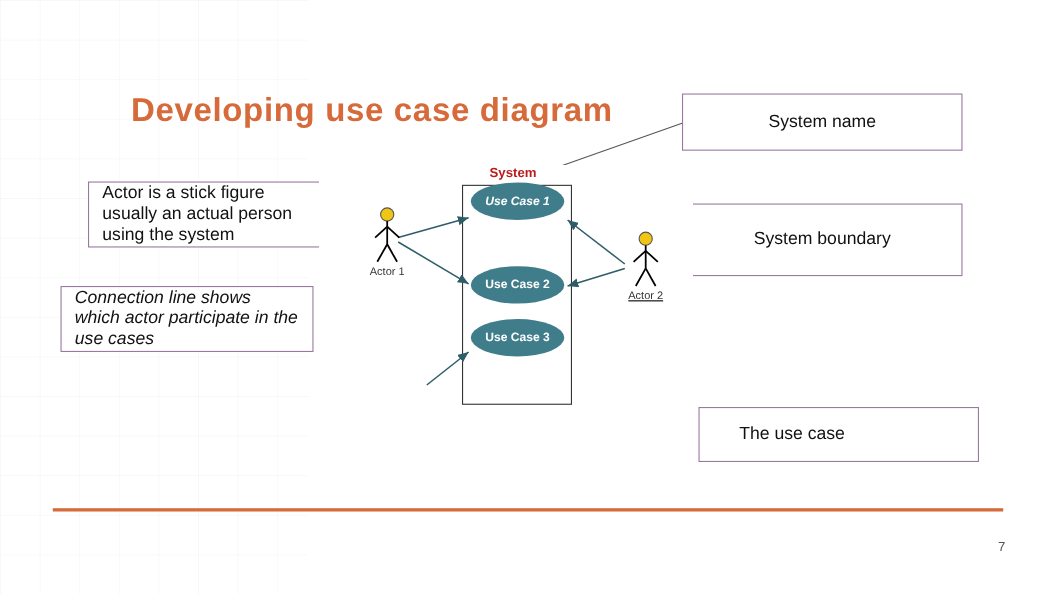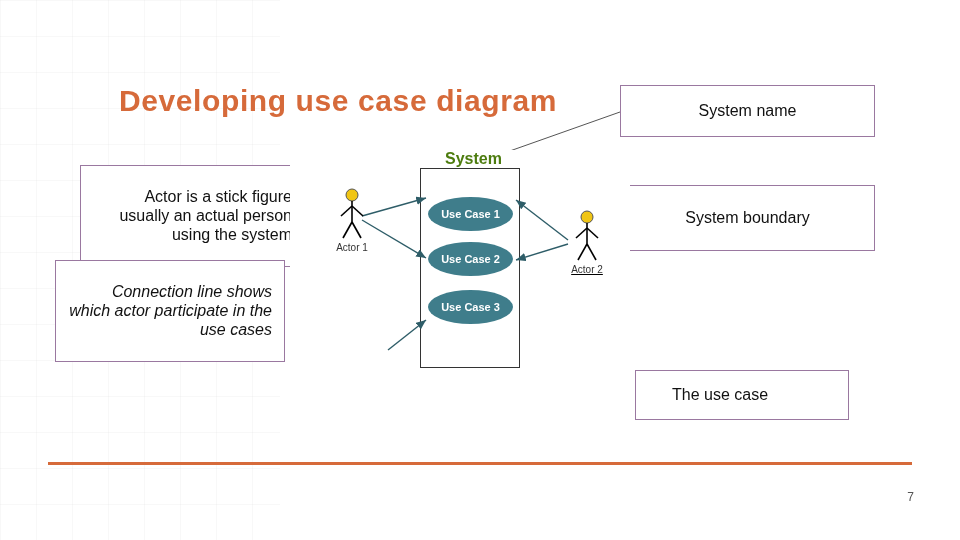--- a/index.html
+++ b/index.html
@@ -12,35 +12,35 @@
       linear-gradient(to bottom, rgba(0,0,0,0.05) 1px, transparent 1px);
     background-size: 36px 36px;
     opacity: 0.55;
   }
   .title {
     position: absolute; left: 119px; top: 84px;
     font-size: 30px; font-weight: 700; color: #d66a3a; letter-spacing: 0.6px;
   }
   .callout {
     position: absolute; border: 1.5px solid #9a78a0; background: #fff;
-    padding: 21px 12px; text-align: right; font-size: 16px; color: #111; line-height: 1.2;
+    padding: 0 12px; text-align: left; font-size: 16px; color: #111; line-height: 1.2;
   }
   .c-actor { left: 80px;  top: 165px; width: 225px; }
   .c-conn  { left: 55px;  top: 260px; width: 230px; font-style: italic; }
   .c-sysname  { left: 620px; top: 85px;  width: 255px; height: 52px; display:flex; align-items:center; justify-content:center; }
   .c-sysbound { left: 620px; top: 185px; width: 255px; height: 66px; display:flex; align-items:center; justify-content:center; }
-  .c-usecase  { left: 635px; top: 370px; width: 214px; height: 50px; display:flex; align-items:center; justify-content:flex-start; padding-left:36px; }
+  .c-usecase  { left: 635px; top: 370px; width: 255px; height: 50px; display:flex; align-items:center; justify-content:flex-start; padding-left:36px; }
 
   .diagram { position: absolute; left: 290px; top: 150px; width: 340px; height: 270px; background:#fff; }
-  .sys-title { position: absolute; left: 155px; top: 0; font-size: 16px; font-weight: 700; color:#4d7c0f; }
+  .sys-title { position: absolute; left: 155px; top: 0; font-size: 12px; font-weight: 700; color:#b91c1c; }
   .sys-box { position: absolute; left: 130px; top: 18px; width: 100px; height: 200px; border: 1.5px solid #333; }
   .uc { position: absolute; left: 138px; width: 85px; height: 34px; border-radius: 50%;
         background: #3f7d8b; color: #fff; font-size: 11px; display:flex; align-items:center; justify-content:center;
         font-weight: 600; }
-  .uc1 { top: 47px; } .uc2 { top: 92px; } .uc3 { top: 140px; }
+  .uc1 { top: 16px; font-style: italic; } .uc2 { top: 92px; } .uc3 { top: 140px; }
 
   .actor { position: absolute; width: 44px; text-align: center; }
   .actor svg { width: 30px; height: 52px; display:block; margin:0 auto; }
   .actor .al { font-size: 10px; color:#333; margin-top:2px; }
   .a1 { left: 40px;  top: 38px; }
   .a2 { left: 275px; top: 60px; text-decoration: underline; }
   .a3 { left: 65px;  top: 172px; }
 
   .conn-svg { position:absolute; left:0; top:0; width:340px; height:270px; pointer-events:none; }
 

